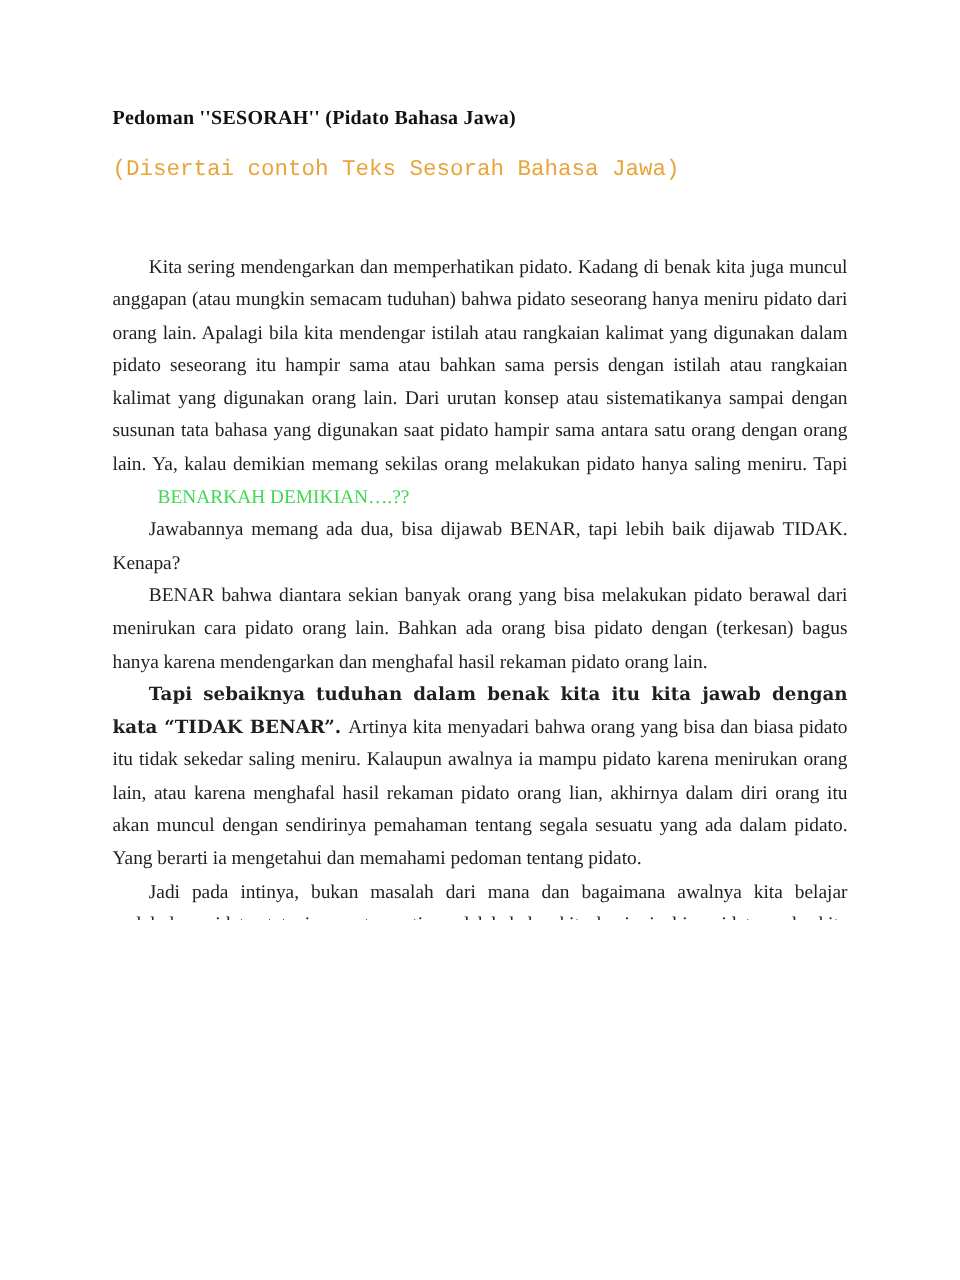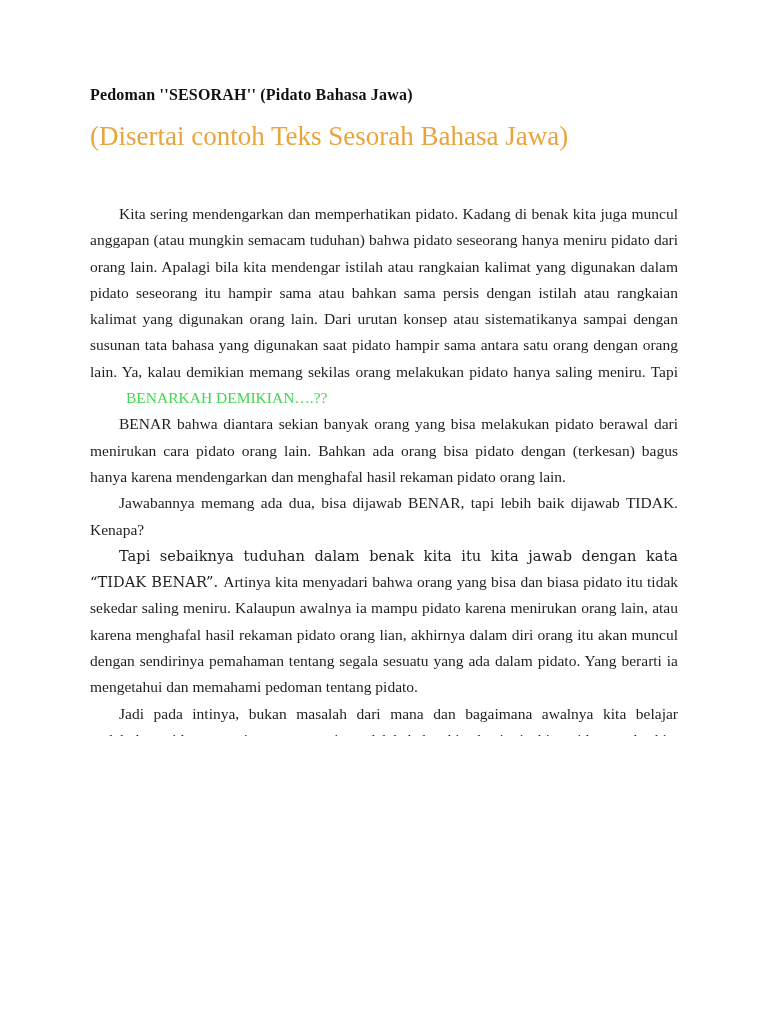--- a/index.html
+++ b/index.html
@@ -20,52 +20,54 @@
   .doc-title {
     margin: 0;
     font-size: 16px;
     line-height: 20px;
     font-weight: bold;
     letter-spacing: 0.2px;
     color: var(--title-color, #111111);
   }
   .doc-subtitle {
     margin: 17px 0 0 0;
-    font-size: 27px;
+    font-size: 18px;
     line-height: 29px;
     font-weight: normal;
     color: var(--subtitle-color, #e9a43c);
+    font-family: Liberation Mono, monospace;
   }
   .doc-body {
     margin-top: 50px;
     font-size: 15.5px;
     line-height: 26.3px;
     text-align: justify;
     color: var(--body-color, #1f1f1f);
   }
   .doc-body p.para {
     margin: 0;
     padding: 0;
     text-indent: 29px;
   }
   .seg-green {
     color: var(--green-color, #41d84f);
     margin-left: 36px;
   }
   .seg-alt {
     font-family: "DejaVu Serif", serif;
     font-size: 14.6px;
+    font-weight: bold;
   }
 </style>
 </head>
 <body>
 
 <div class="page">
   <h1 class="doc-title">Pedoman ''SESORAH'' (Pidato Bahasa Jawa)</h1>
   <div class="doc-subtitle">(Disertai contoh Teks Sesorah Bahasa Jawa)</div>
   <div class="doc-body" id="doc-body">
       <p class="para"><span>Kita sering mendengarkan dan memperhatikan pidato. Kadang di benak kita juga muncul anggapan (atau mungkin semacam tuduhan) bahwa pidato seseorang hanya meniru pidato dari orang lain. Apalagi bila kita mendengar istilah atau rangkaian kalimat yang digunakan dalam pidato seseorang itu hampir sama atau bahkan sama persis dengan istilah atau rangkaian kalimat yang digunakan orang lain. Dari urutan konsep atau sistematikanya sampai dengan susunan tata bahasa yang digunakan saat pidato hampir sama antara satu orang dengan orang lain. Ya, kalau demikian memang sekilas orang melakukan pidato hanya saling meniru. Tapi </span><span class="seg-green">BENARKAH DEMIKIAN….??</span></p>
+      <p class="para"><span>Jawabannya memang ada dua, bisa dijawab BENAR, tapi lebih baik dijawab TIDAK. Kenapa?</span></p>
       <p class="para"><span>BENAR bahwa diantara sekian banyak orang yang bisa melakukan pidato berawal dari menirukan cara pidato orang lain. Bahkan ada orang bisa pidato dengan (terkesan) bagus hanya karena mendengarkan dan menghafal hasil rekaman pidato orang lain.</span></p>
-      <p class="para"><span>Jawabannya memang ada dua, bisa dijawab BENAR, tapi lebih baik dijawab TIDAK. Kenapa?</span></p>
       <p class="para"><span class="seg-alt">Tapi sebaiknya tuduhan dalam benak kita itu kita jawab dengan kata “TIDAK BENAR”. </span><span>Artinya kita menyadari bahwa orang yang bisa dan biasa pidato itu tidak sekedar saling meniru. Kalaupun awalnya ia mampu pidato karena menirukan orang lain, atau karena menghafal hasil rekaman pidato orang lian, akhirnya dalam diri orang itu akan muncul dengan sendirinya pemahaman tentang segala sesuatu yang ada dalam pidato. Yang berarti ia mengetahui dan memahami pedoman tentang pidato.</span></p>
       <p class="para"><span>Jadi pada intinya, bukan masalah dari mana dan bagaimana awalnya kita belajar melakukan pidato, tetapi yang terpenting adalah kalau kita kepingin bisa pidato maka kita harus memahami terlebih dahulu ketentuan apa saja yang harus dipenuhi. Untuk itu, ada baiknya kita pahami bersama apa saja ketentuan yang harus dipenuhi dalam pidato. Kita sepakat saja bahwa pidato yang baik adalah pidato yang disampaikan secara runtut sehingga orang yang mendengarkan mudah menangkap dan memahami maksud pidato yang kita sampaikan. Kita juga sepakat bahwa agar pidato kita bisa runtut hingga memudahkan orang lain memahami, maka kita perlu membuat kerangka urutan materi pidato atau sesorah, yang antara lain sebagai berikut :</span></p>
     </div>
 </div>
 
 </body></html>

